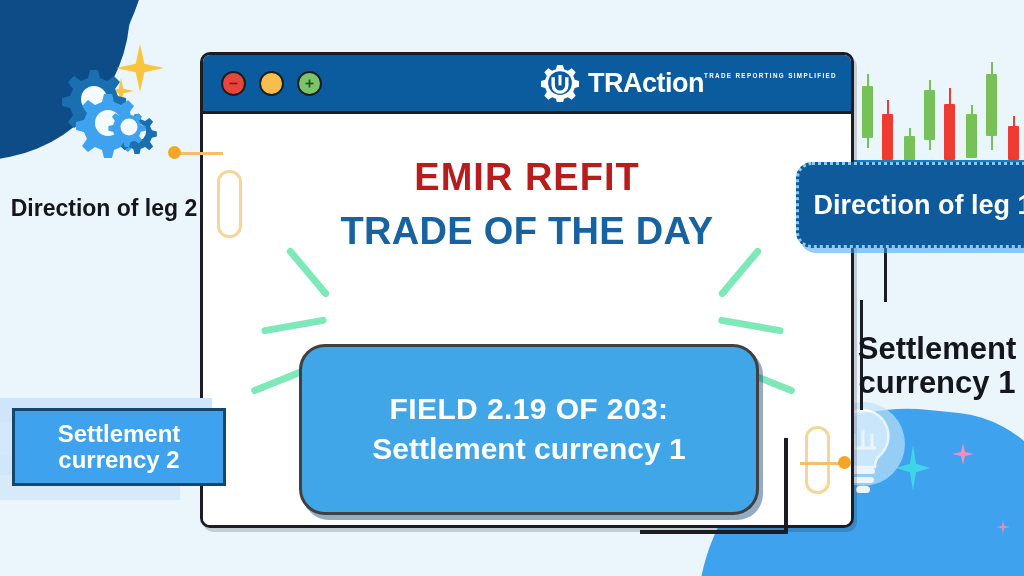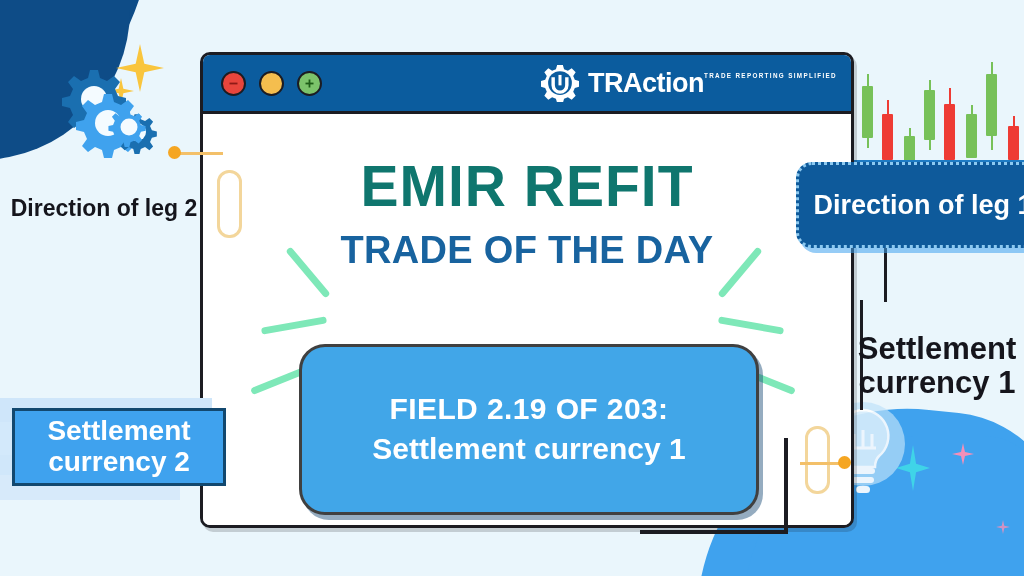--- a/index.html
+++ b/index.html
@@ -85,21 +85,21 @@
   .brand-txt{display:flex;flex-direction:row;line-height:1;}
   .brand-name{color:#fff;font-size:27px;font-weight:700;letter-spacing:-.5px;}
   .brand-tag{color:#fff;font-size:6.3px;font-weight:700;letter-spacing:1.35px;margin-top:3px;}
 
   .win-body{position:relative;height:411px;background:#fff;}
 
   .headline{
     position:absolute;top:44px;left:0;right:0;text-align:center;
   }
   .h-main{
-    font-size:57px;font-weight:800;color:#0f766e;letter-spacing:1px;
+    font-size:38px;font-weight:800;color:#b91c1c;letter-spacing:1px;
     line-height:1;
   }
   .h-sub{
     font-size:38px;font-weight:600;color:#18639F;letter-spacing:.3px;
     margin-top:16px;line-height:1;
   }
 
   .card{
     position:absolute;left:96px;top:230px;width:454px;height:165px;
     background:#41A6E8;border:3px solid #404040;border-radius:26px;
@@ -330,19 +330,19 @@
   <div class="blk-line" style="left:784px;top:438px;width:4px;height:96px;"></div>
   <div class="blk-line" style="left:640px;top:530px;width:148px;height:4px;"></div>
   <div class="blk-line" style="left:860px;top:300px;width:3px;height:110px;"></div>
   <div class="blk-line" style="left:860px;top:386px;width:3px;height:3px;"></div>
   <div class="blk-line" style="left:884px;top:240px;width:3px;height:62px;"></div>
 
   <div class="lbl-dark" style="left:6px;top:196px;width:196px;font-size:23px;text-align:center;">Direction of leg 2</div>
 
   <div class="pale-strip" style="left:0px;top:398px;width:212px;height:24px;"></div>
 
-  <div class="box-solid" style="left:12px;top:408px;width:196px;height:72px;font-size:28px;padding:0 6px;">Settlement currency 2</div>
+  <div class="box-solid" style="left:12px;top:408px;width:196px;height:72px;font-size:24px;padding:0 6px;">Settlement currency 2</div>
 
   <div class="box-dotted" style="left:796px;top:162px;width:228px;height:80px;font-size:27px;padding:0 10px;">Direction of leg 1</div>
 
   <div class="lbl-dark" style="left:844px;top:332px;width:186px;font-size:31px;text-align:center;">Settlement currency 1</div>
 
 </div>
 
 </body></html>

